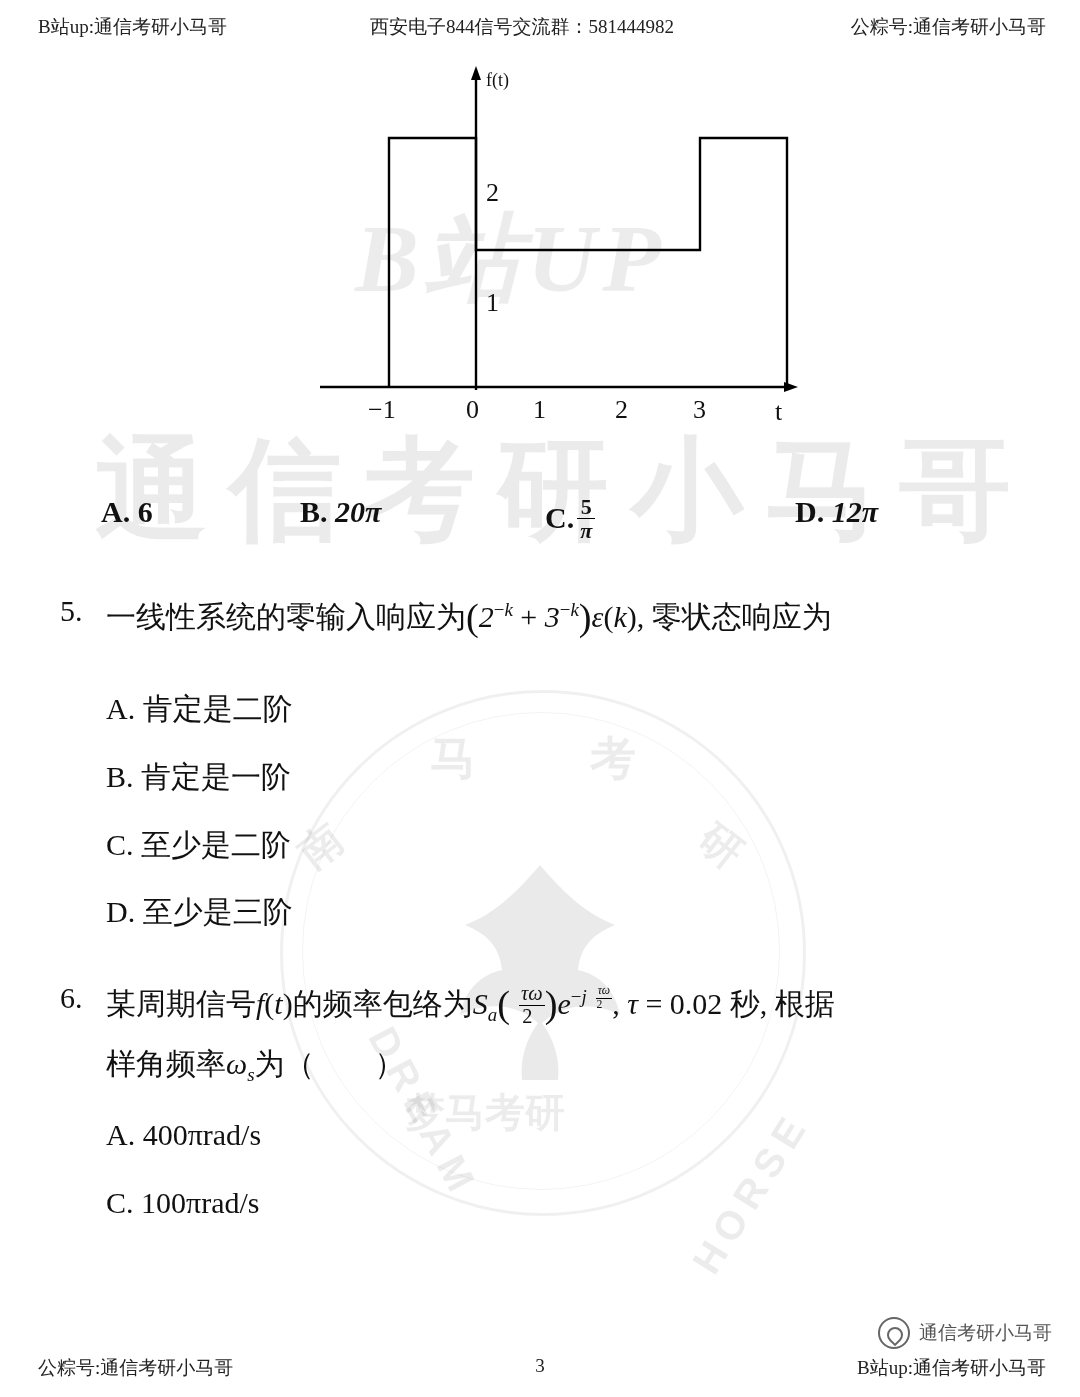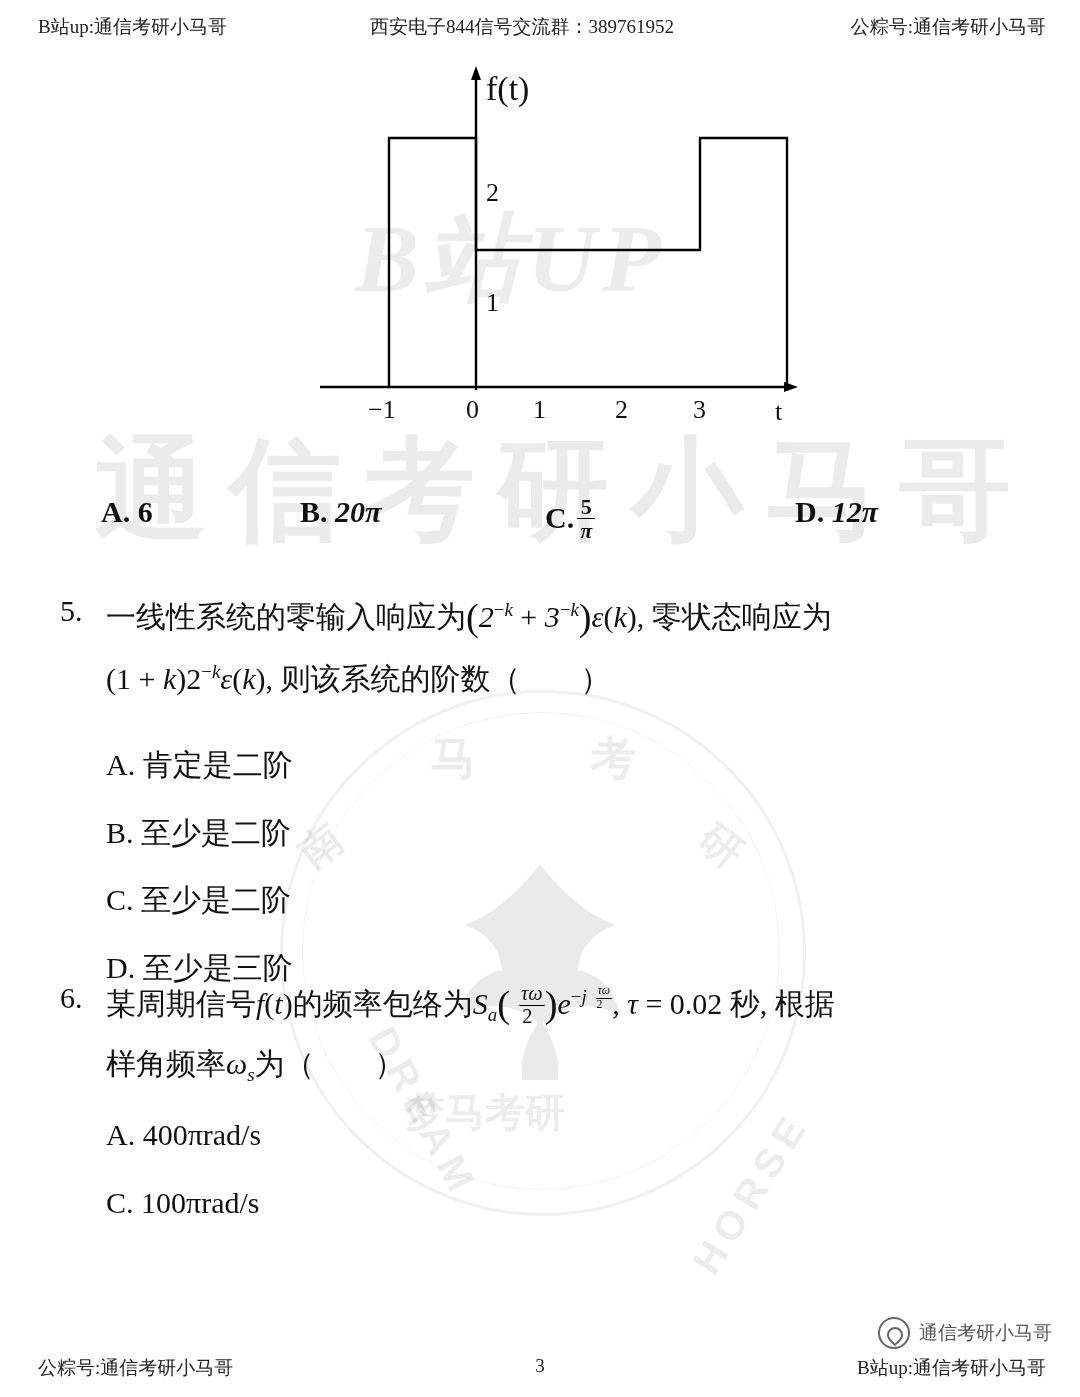--- a/index.html
+++ b/index.html
@@ -128,21 +128,21 @@
   .figure {
     position: absolute;
     left: 290px;
     top: 60px;
     width: 530px;
     height: 370px;
   }
   .fig-label-ft {
     position: absolute;
     left: 196px; top: 10px;
-    font-size: 34px;
+    font-size: 18px;
     font-family: "Liberation Serif", serif;
   }
 
   .tick-txt {
     position: absolute;
     font-size: 26px;
     font-family: "Liberation Serif", serif;
   }
 
   
@@ -220,21 +220,21 @@
 <div class="wm wm-horse">HORSE</div>
 <svg class="wm wm-bird" viewBox="0 0 200 230">
   <path d="M100 10 C130 45 150 60 175 70 C150 80 140 95 138 115 C160 120 175 135 180 160
            C150 145 120 150 100 170 C80 150 50 145 20 160 C25 135 40 120 62 115
            C60 95 50 80 25 70 C50 60 70 45 100 10 Z" fill="#000"></path>
   <path d="M100 165 C115 185 120 205 118 225 L82 225 C80 205 85 185 100 165 Z" fill="#000"></path>
 </svg>
 
 <div class="hdr">
   <span class="hdr-left">B站up:通信考研小马哥</span>
-  <span class="hdr-mid">西安电子844信号交流群：389761952</span>
+  <span class="hdr-mid">西安电子844信号交流群：581444982</span>
   <span class="hdr-right">公粽号:通信考研小马哥</span>
 </div>
 
 <div class="figure">
   <svg width="530" height="370" viewBox="0 0 530 370">
 
     <line x1="186" y1="14" x2="186" y2="330" stroke="#000" stroke-width="2.4"></line>
     <polygon points="186,6 181,20 191,20" fill="#000"></polygon>
 
     <line x1="30" y1="327" x2="500" y2="327" stroke="#000" stroke-width="2.4"></line>
@@ -270,26 +270,23 @@
     <span class="it">12π</span>
   </span>
 </div>
 
 <div class="q" style="top:588px;">
   <span class="qnum">5.</span>
   <div class="qbody">
     <div class="qline">
       一线性系统的零输入响应为<span class="bigparen">(</span><span class="it">2</span><sup>−<span class="it">k</span></sup> + <span class="it">3</span><sup>−<span class="it">k</span></sup><span class="bigparen">)</span><span class="it">ε</span>(<span class="it">k</span>), 零状态响应为
     </div>
-    <div class="qline" style="margin-top:10px;">
-      (1 + <span class="it">k</span>)2<sup>−<span class="it">k</span></sup><span class="it">ε</span>(<span class="it">k</span>), 则该系统的阶数（　　）
-    </div>
   </div>
   <div class="opt-line" style="margin-top:40px;">A. 肯定是二阶</div>
-  <div class="opt-line" style="margin-top:22px;">B. 至少是二阶</div>
+  <div class="opt-line" style="margin-top:22px;">B. 肯定是一阶</div>
   <div class="opt-line" style="margin-top:22px;">C. 至少是二阶</div>
   <div class="opt-line" style="margin-top:22px;">D. 至少是三阶</div>
 </div>
 
 <div class="q" style="top:975px;">
   <span class="qnum">6.</span>
   <div class="qbody">
     <div class="qline">
       某周期信号<span class="it">f</span>(<span class="it">t</span>)的频率包络为<span class="it">S<sub>a</sub></span><span class="bigparen">(</span><span class="sfrac"><span class="num it">τω</span><span class="den">2</span></span><span class="bigparen">)</span><span class="it">e</span><sup>−<span class="it">j</span><span class="sfrac" style="font-size:0.62em;"><span class="num it">τω</span><span class="den">2</span></span></sup>, <span class="it">τ</span> = 0.02 秒, 根据
     </div>

